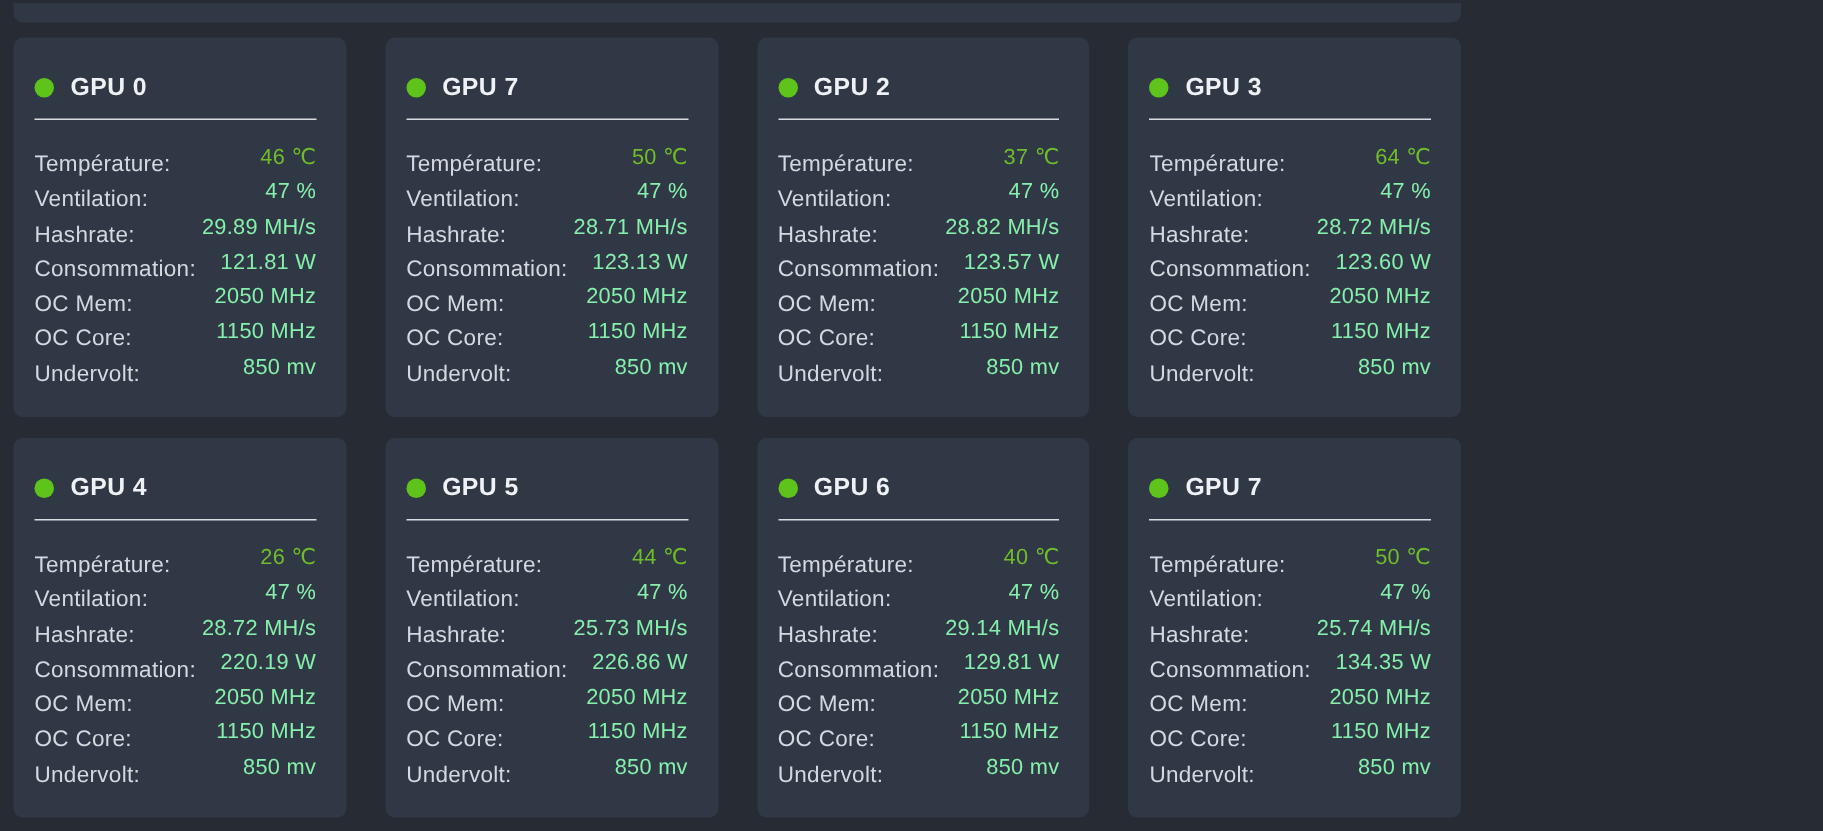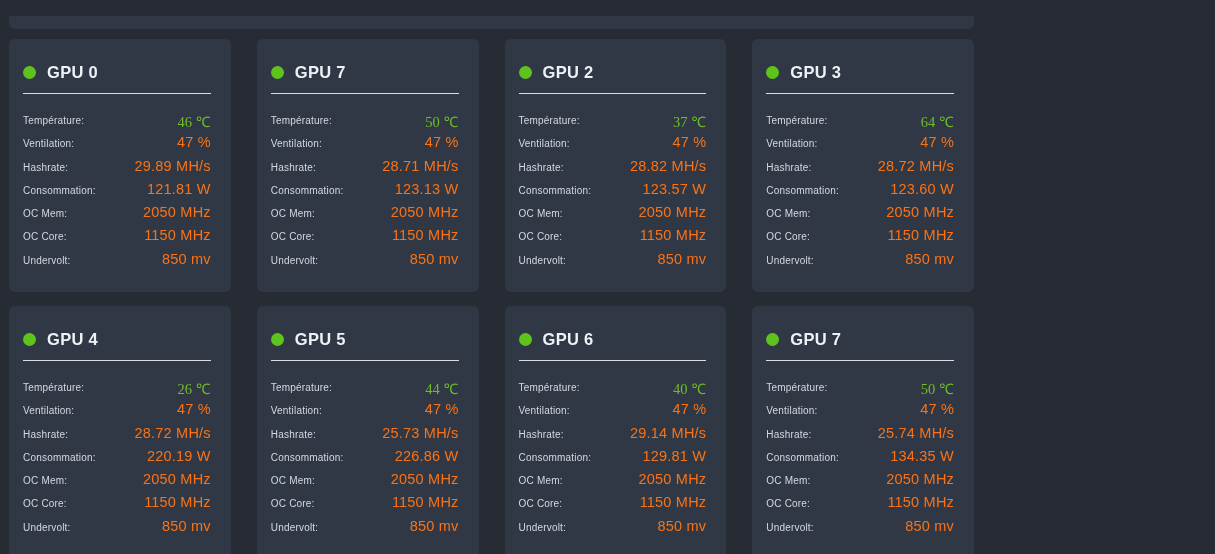--- a/index.html
+++ b/index.html
@@ -8,21 +8,21 @@
     background: #262b34;
     font-family: "Liberation Sans", "DejaVu Sans", sans-serif;
     width: 1215px;
     height: 554px;
     overflow: hidden;
   }
   .page {
     width: 984px;
     height: 554px;
     box-sizing: border-box;
-    padding: 16px 10px 0 9px;
+    padding: 2px 10px 0 9px;
   }
   
   .top-strip {
     height: 13px;
     background: #313845;
     border-radius: 0 0 6px 6px;
   }
   .grid {
     margin-top: 10px;
     display: grid;
@@ -64,34 +64,33 @@
     margin-bottom: 17px;
   }
   .row {
     display: flex;
     justify-content: space-between;
     align-items: flex-start;
     height: 23.3px;
   }
   .stat-label {
     color: #d4d9e1;
-    font-size: 10px;
+    font-size: 15px;
     letter-spacing: 0.2px;
     padding-top: 4px;
     white-space: nowrap;
   }
   .stat-value {
-    color: #f97316;
+    color: #86efac;
     font-size: 14.5px;
     letter-spacing: 0.2px;
     white-space: nowrap;
   }
   .stat-value.temp {
     color: #70bd2b;
-    font-family: Liberation Serif, serif;
   }
 </style>
 </head>
 <body>
 
 <div class="page">
   <div class="top-strip"></div>
   <div class="grid" id="gpu-grid">
   <div class="card">
     <div class="card-header">

